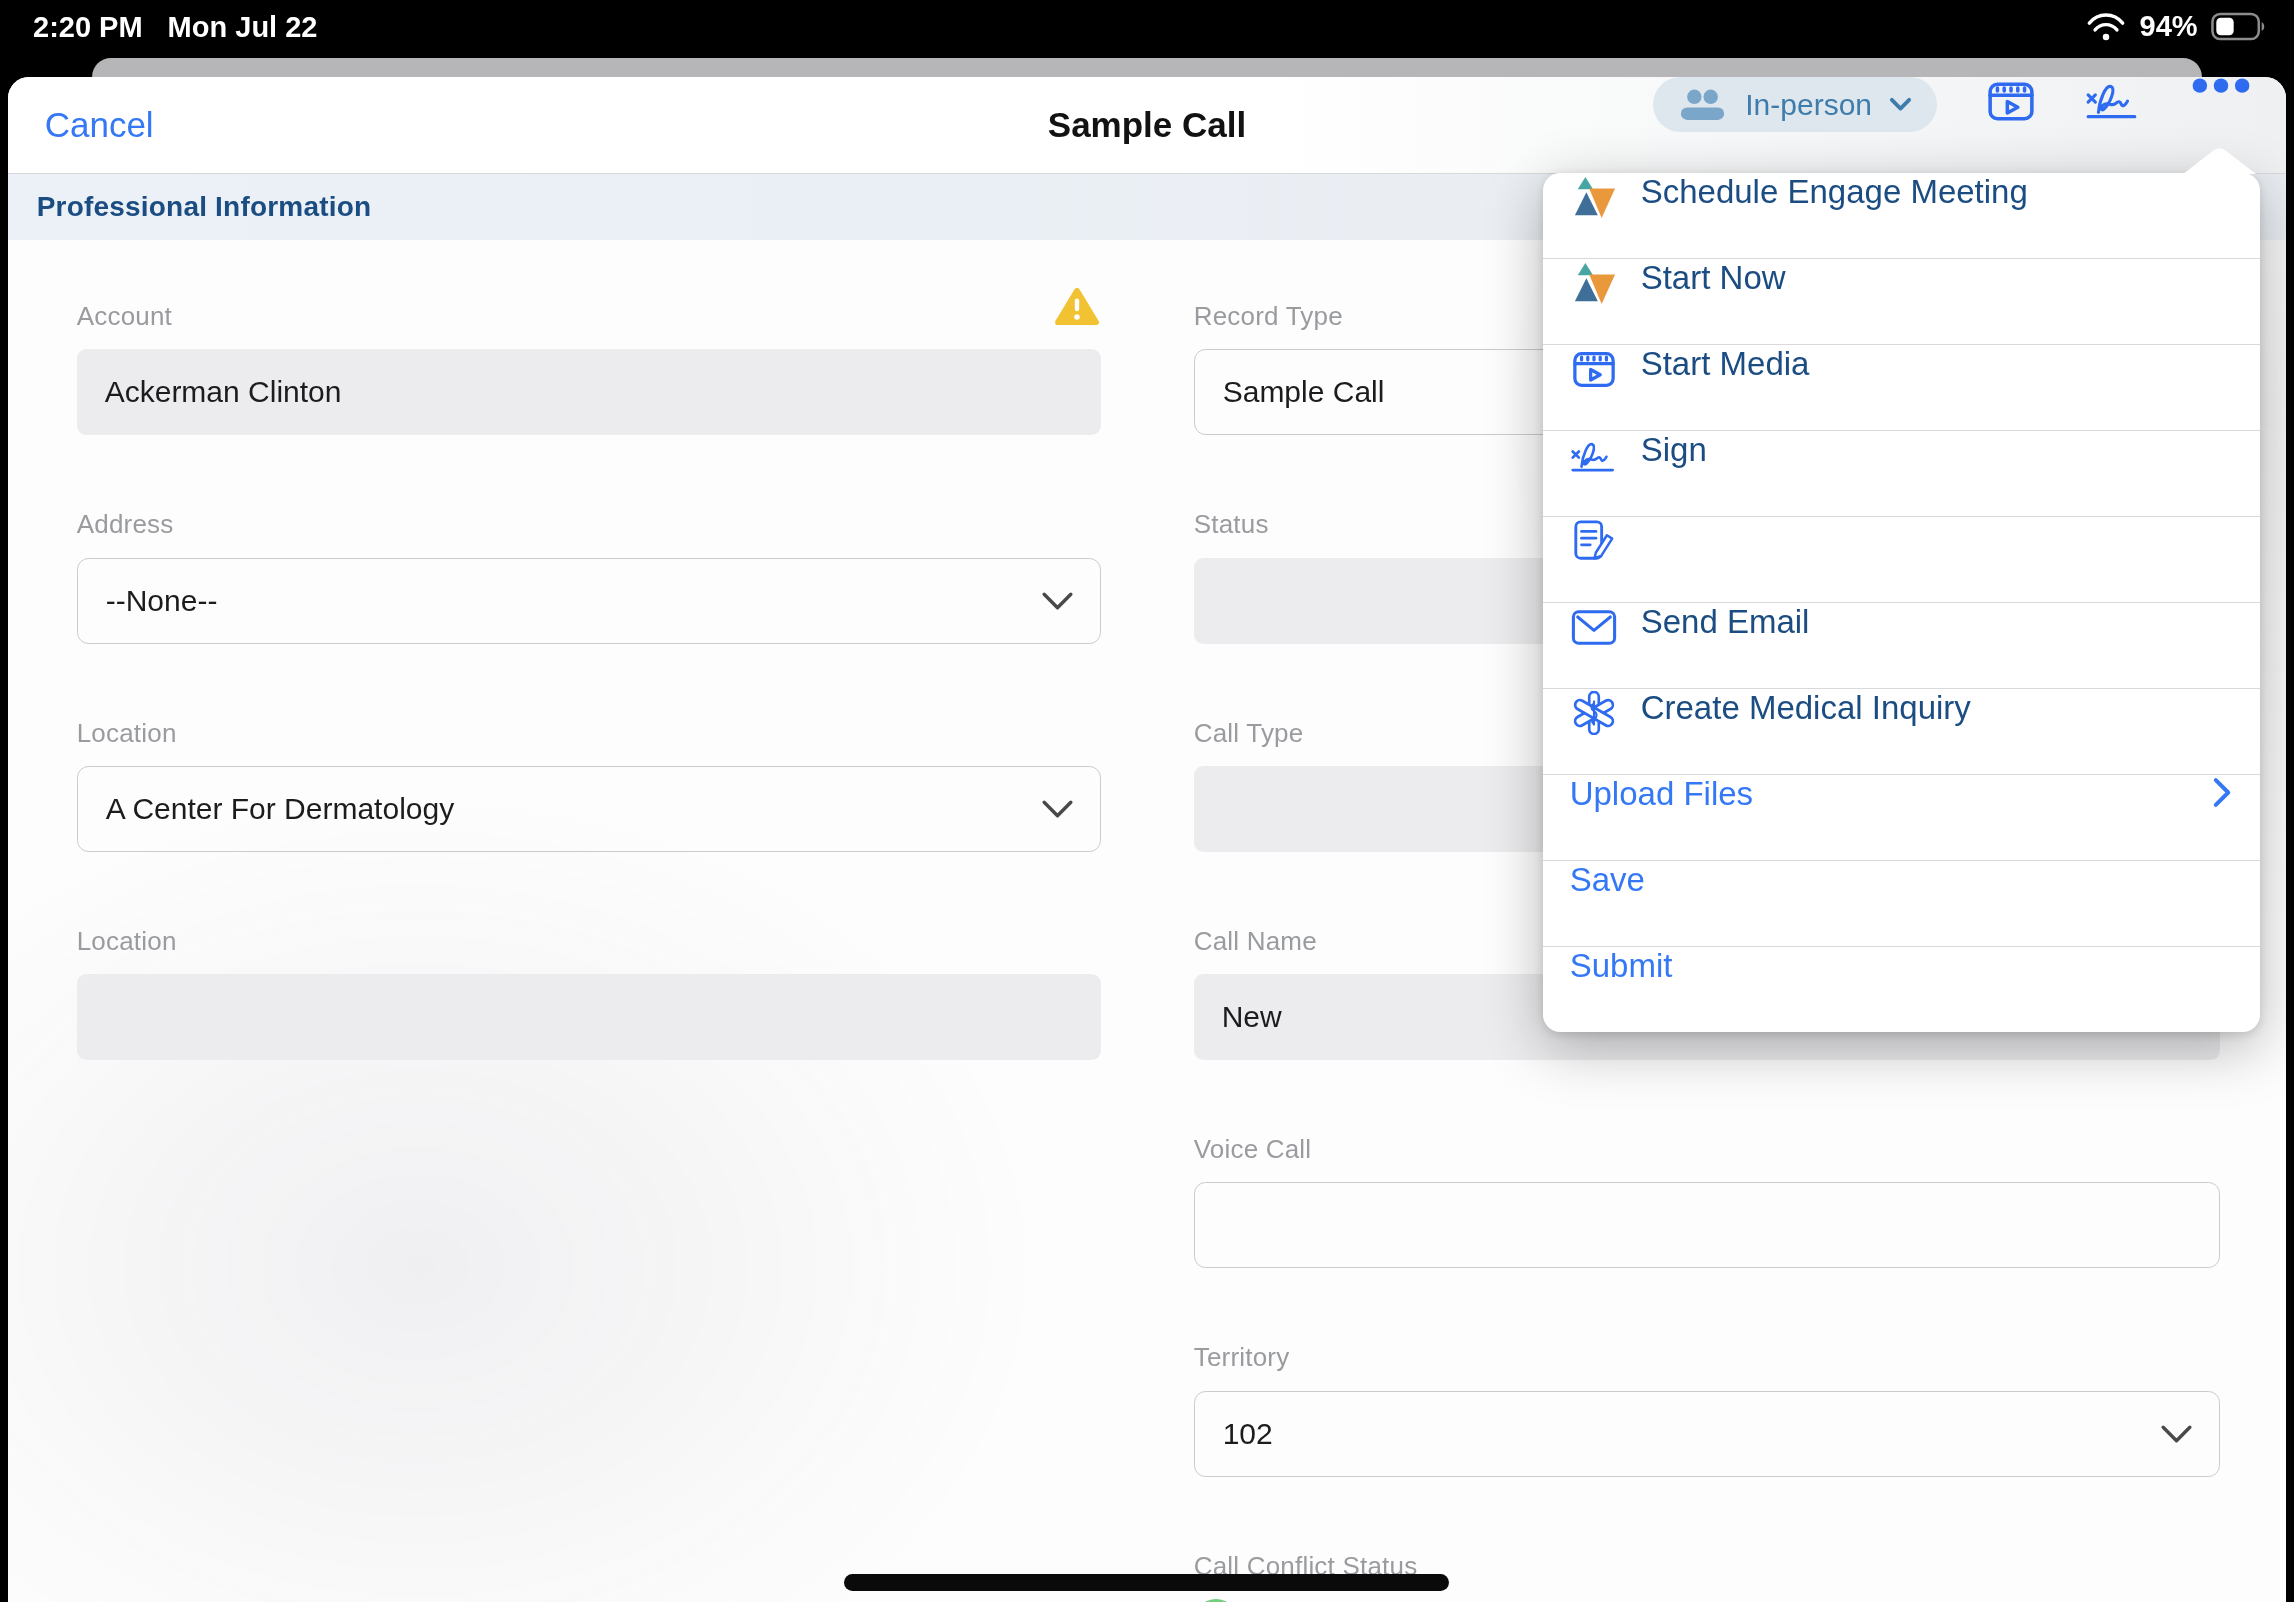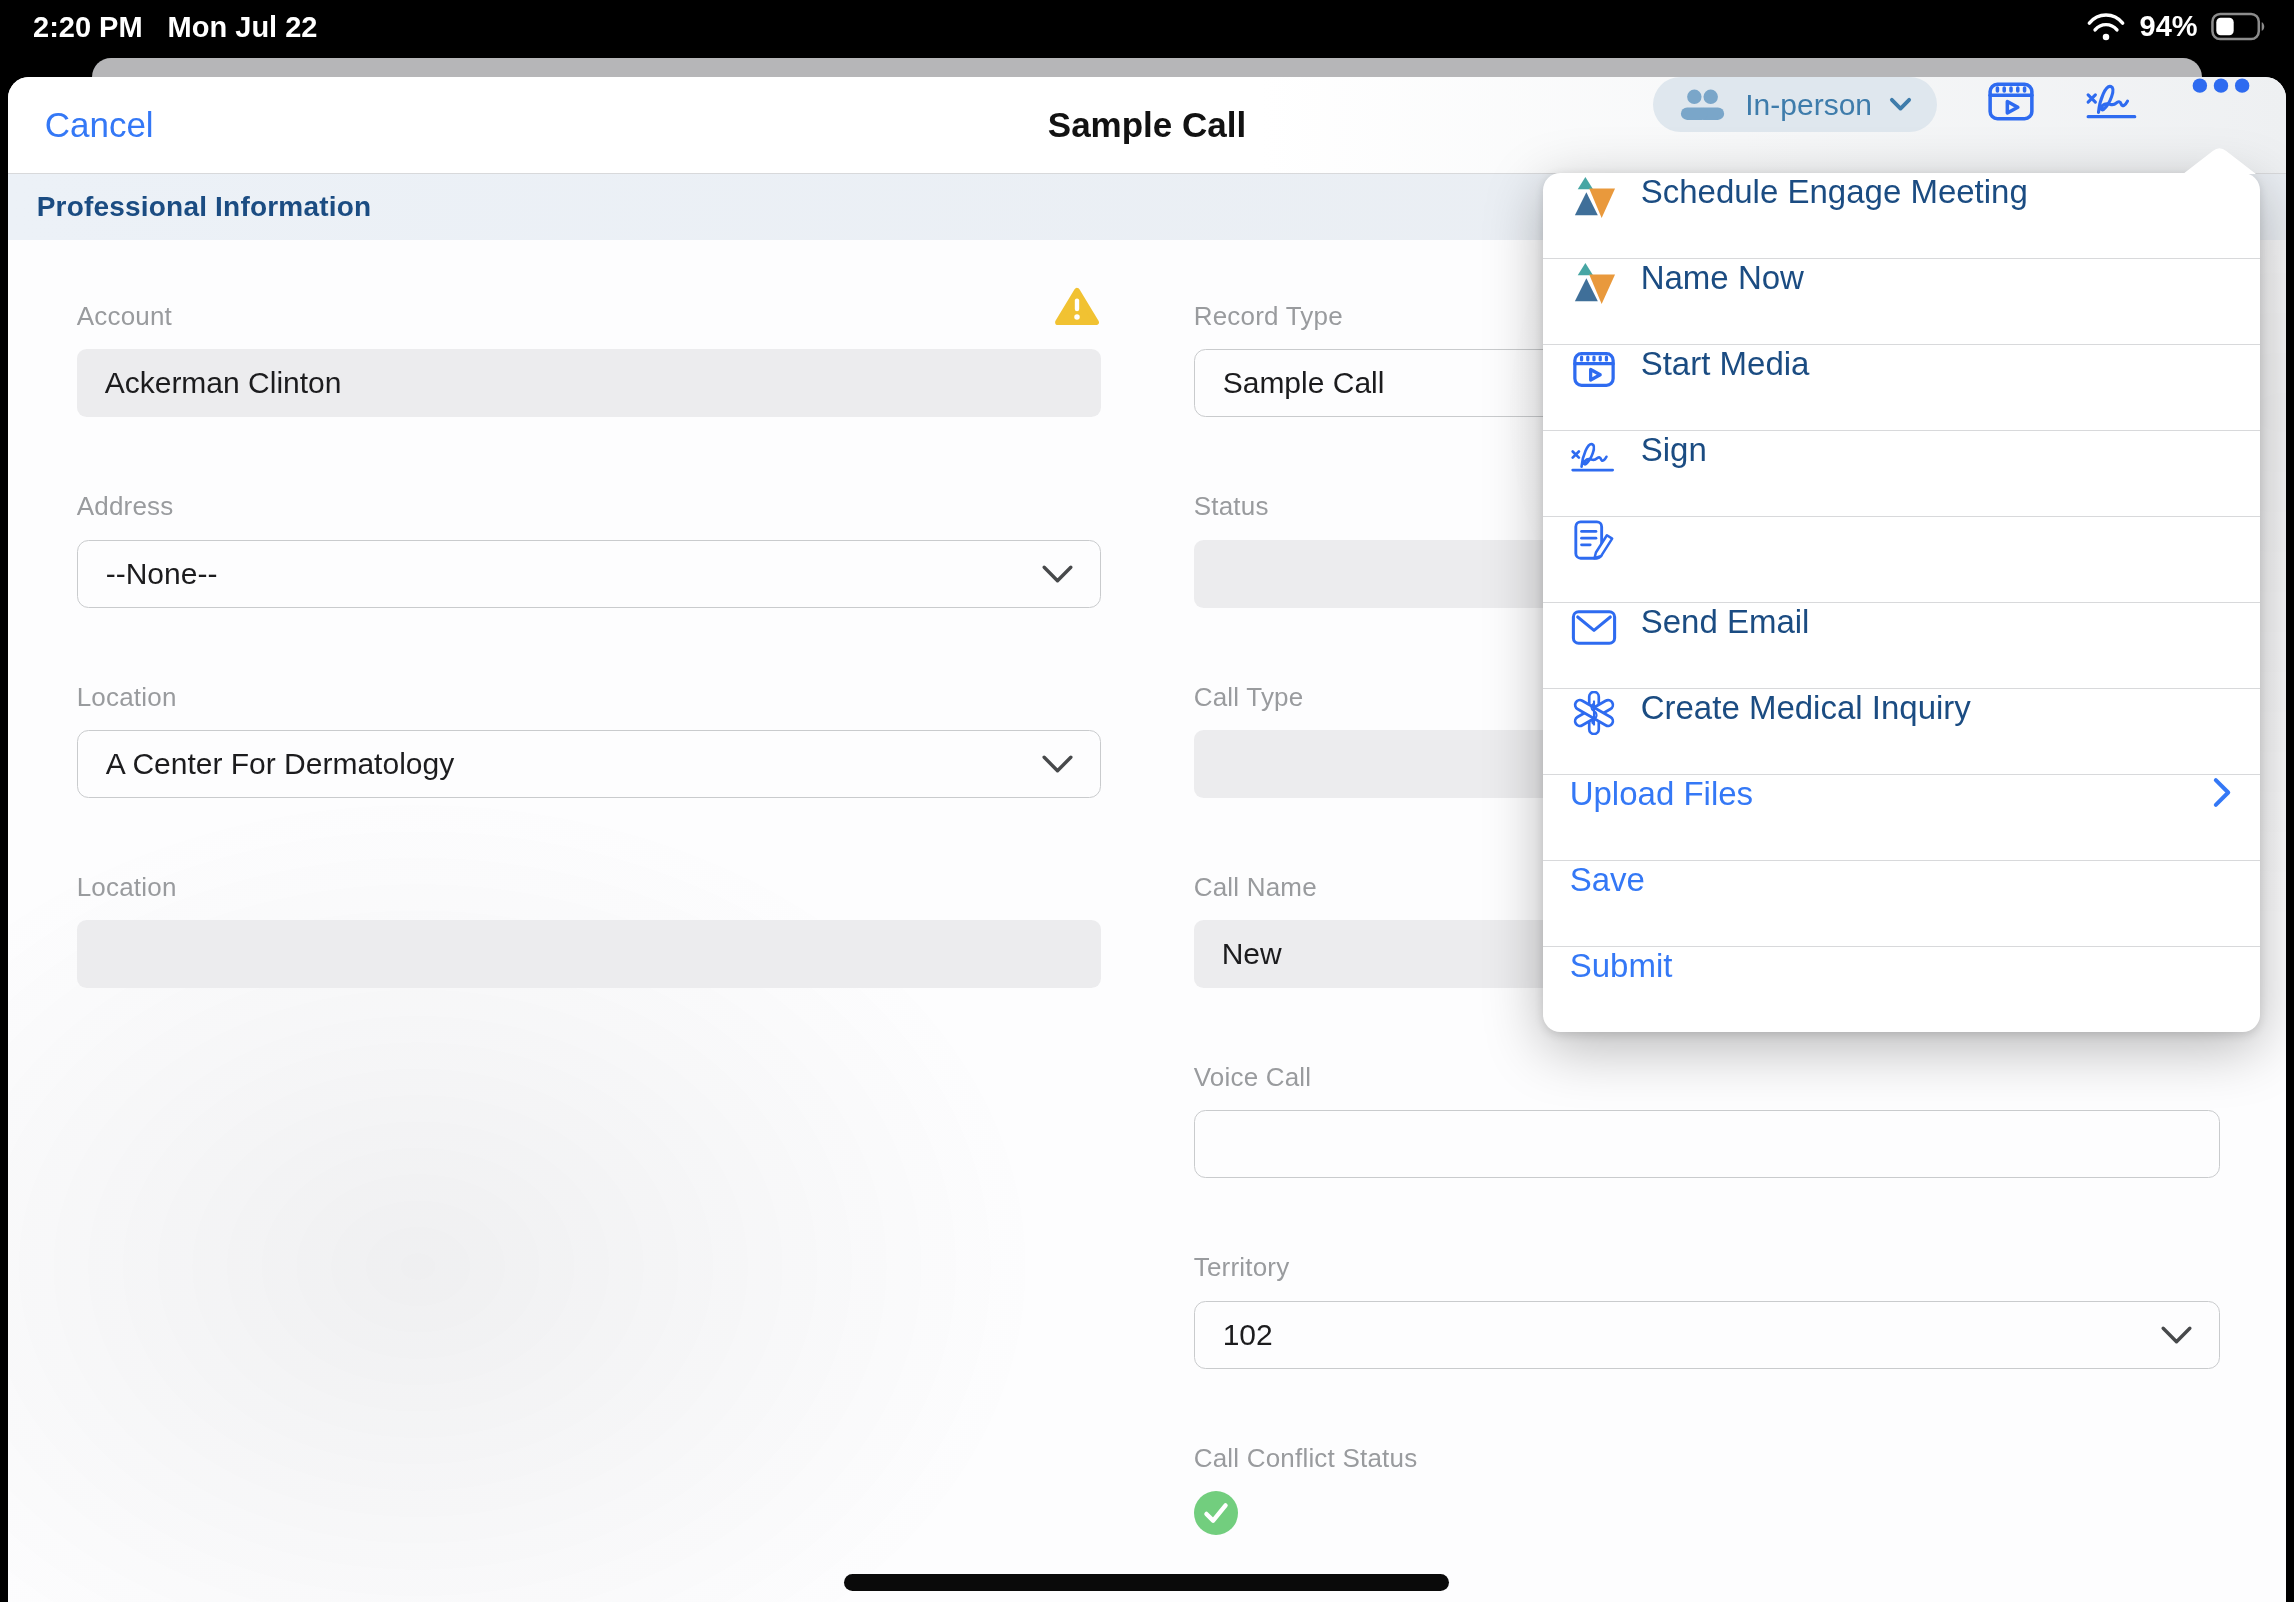--- a/index.html
+++ b/index.html
@@ -39,21 +39,21 @@
   .section-band{position:absolute;left:0;top:96px;right:0;height:67px;z-index:5;
                 background:linear-gradient(90deg,#ecf1f7 0%,#e9edf2 100%);display:flex;align-items:center;}
   .section-title{margin-left:29px;font-size:28px;font-weight:700;color:#1b4c82;letter-spacing:0.2px;}
 
   
   .col{position:absolute;top:163px;bottom:0;z-index:5;padding-top:60px;box-sizing:border-box;}
   .col-left{left:69px;width:1024px;}
   .col-right{left:1186px;width:1026px;}
   .field-group{position:relative;margin-bottom:73px;}
   .field-label{display:block;font-size:26px;line-height:32px;color:#999b9e;margin-bottom:17.3px;letter-spacing:0.2px;}
-  .field-control{position:relative;height:68px;box-sizing:border-box;display:flex;align-items:center;
+  .field-control{position:relative;height:86px;box-sizing:border-box;display:flex;align-items:center;
                  font-size:30px;color:#1c1c1e;padding:0 67px 0 28px;text-align:center;}
   .ctl-readonly{background:#ececee;border-radius:9.6px;}
   .ctl-input,.ctl-dropdown{background:transparent;border:1.9px solid #c9cbcd;border-radius:11.5px;}
   .ctl-dropdown{cursor:pointer;}
   .field-chevron{position:absolute;right:26px;top:50%;transform:translateY(-50%);display:flex;}
   .warning-badge{position:absolute;right:1.9px;top:-13.4px;}
   .status-check{margin-top:1.9px;}
 
   
   .popup{position:absolute;left:1535px;top:96px;width:717px;z-index:40;background:#fff;border-radius:17.3px;
@@ -262,21 +262,21 @@
             <span class="menu-label">Schedule Engage Meeting</span>
           </div>
           <div class="menu-item navy">
             <span class="menu-icon">
               <svg width="44" height="46" viewBox="0 0 46 48">
                 <polygon points="15,19 27,43 3,43" fill="#3f6f99"></polygon>
                 <polygon points="14,3 22,16 6,16" fill="#47a6a4"></polygon>
                 <polygon points="18,15 45,15 31,46" fill="#e9993c"></polygon>
               </svg>
             </span>
-            <span class="menu-label">Name Now</span>
+            <span class="menu-label">Start Now</span>
           </div>
           <div class="menu-item navy">
             <span class="menu-icon">
               <svg width="44" height="44" viewBox="0 0 46 46" fill="none" stroke="#2e6bf0" stroke-width="3.4" stroke-linecap="round" stroke-linejoin="round">
                 <rect x="3" y="7" width="40" height="33" rx="7"></rect>
                 <line x1="3" y1="17.5" x2="43" y2="17.5"></line>
                 <line x1="10" y1="10.5" x2="10" y2="13.5"></line>
                 <line x1="16.5" y1="10.5" x2="16.5" y2="13.5"></line>
                 <line x1="23" y1="10.5" x2="23" y2="13.5"></line>
                 <line x1="29.5" y1="10.5" x2="29.5" y2="13.5"></line>

